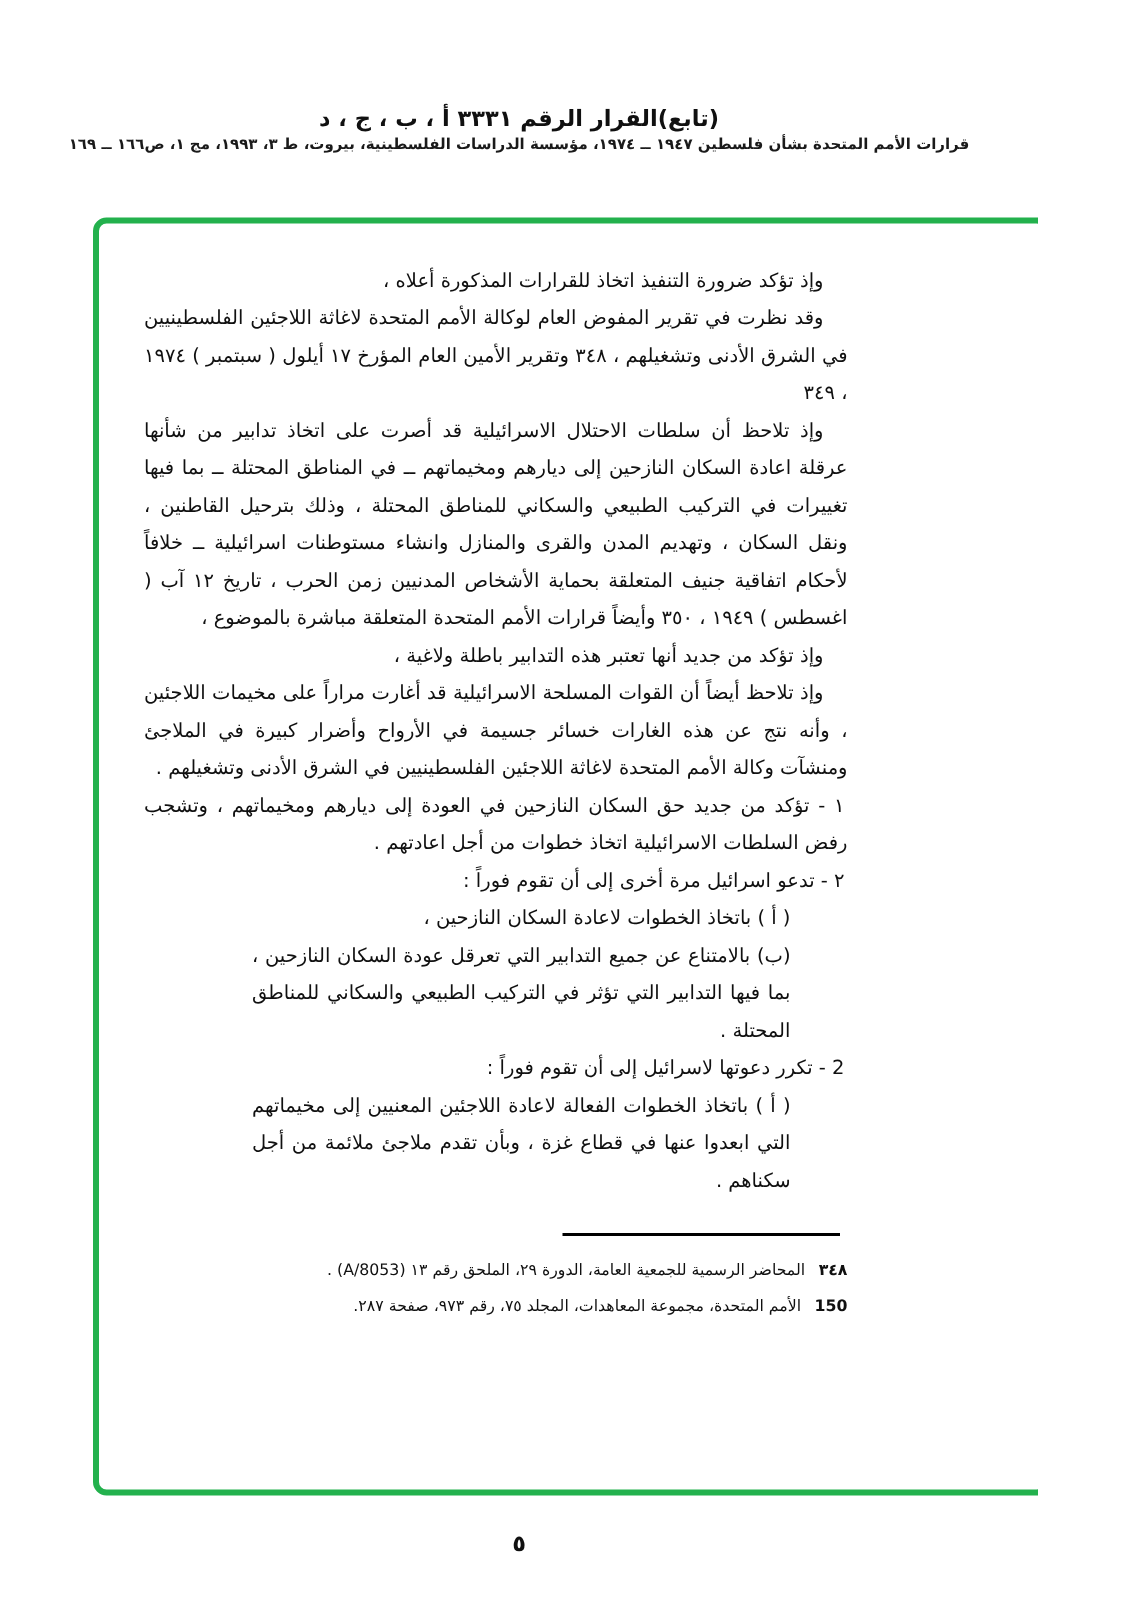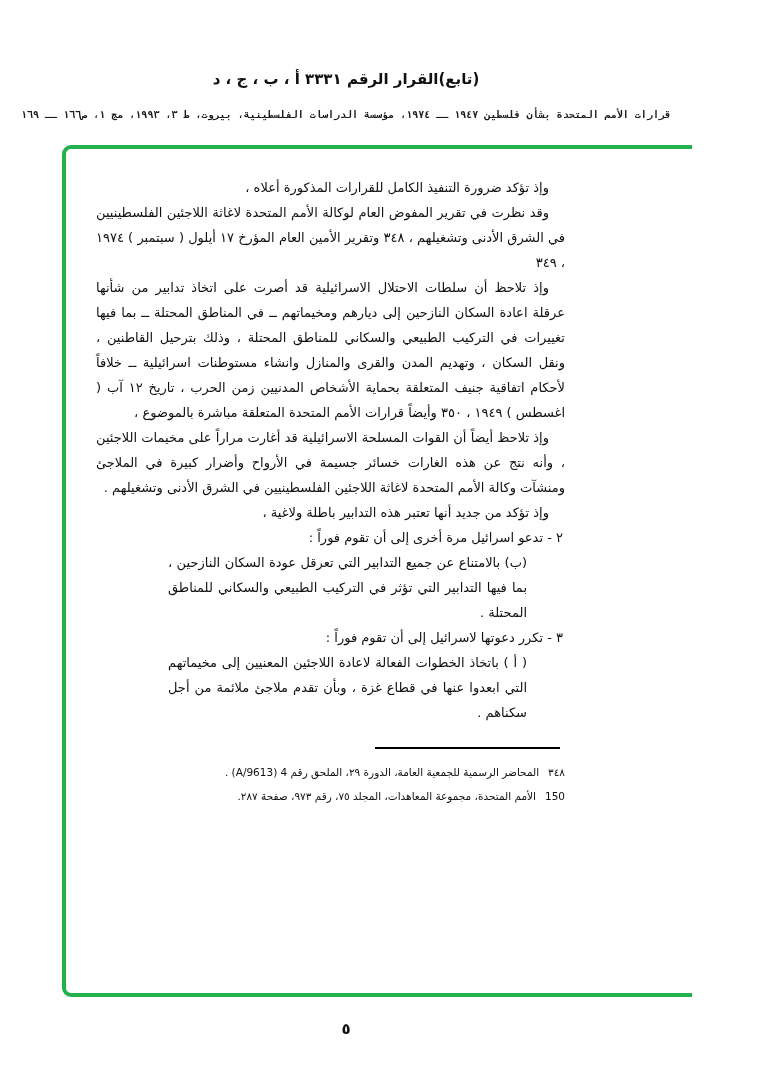--- a/index.html
+++ b/index.html
@@ -19,25 +19,24 @@
     left: 0; right: 0;
     text-align: center;
     direction: rtl;
   }
   .doc-title {
     font-size: 15px;
     font-weight: bold;
     letter-spacing: 0.2px;
   }
   .doc-source {
-    margin-top: 21px;
+    margin-top: 3px;
     font-size: 10px;
     font-weight: bold;
     color: #1a1a1a;
-    font-family: Liberation Mono, monospace;
   }
   .green-box {
     position: absolute;
     left: 62px;
     top: 145px;
     width: 638px;
     height: 852px;
     border: 4px solid #23b14d;
     border-radius: 9px;
     overflow: hidden;
@@ -70,21 +69,21 @@
     margin: 22px 5px 12px auto; 
   }
   .footnotes {
     direction: rtl;
     font-size: 10.5px;
     line-height: 22px;
     text-align: right;
   }
   .fn { margin: 0 0 2px 0; }
   .fn-num {
-    font-weight: normal;
+    font-weight: bold;
     margin-left: 9px;
   }
   .fn-text { font-weight: normal; }
   .page-number {
     position: absolute;
     top: 1020px;
     left: 0; right: 0;
     text-align: center;
     font-size: 15px;
     font-weight: bold;
@@ -96,44 +95,46 @@
 <div class="page">
 
   <div class="header">
     <div class="doc-title">(تابع)القرار الرقم ٣٣٣١ أ ، ب ، ج ، د</div>
     <div class="doc-source">قرارات الأمم المتحدة بشأن فلسطين ١٩٤٧ ــ ١٩٧٤، مؤسسة الدراسات الفلسطينية، بيروت، ط ٣، ١٩٩٣، مج ١، ص١٦٦ ــ ١٦٩</div>
   </div>
 
   <div class="green-box">
     <div class="content">
 
-      <p class="para"><span class="lead">وإذ تؤكد</span><span class="rest"> ضرورة التنفيذ الكامل للقرارات المذكورة أعلاه ،</span></p>
+      <p class="para"><span class="lead">وإذ تؤكد</span><span class="rest"> ضرورة التنفيذ اتخاذ للقرارات المذكورة أعلاه ،</span></p>
 
       <p class="para"><span class="lead">وقد نظرت</span><span class="rest"> في تقرير المفوض العام لوكالة الأمم المتحدة لاغاثة اللاجئين الفلسطينيين في الشرق الأدنى وتشغيلهم ، ٣٤٨ وتقرير الأمين العام المؤرخ ١٧ أيلول ( سبتمبر ) ١٩٧٤ ، ٣٤٩</span></p>
 
       <p class="para"><span class="lead">وإذ تلاحظ</span><span class="rest"> أن سلطات الاحتلال الاسرائيلية قد أصرت على اتخاذ تدابير من شأنها عرقلة اعادة السكان النازحين إلى ديارهم ومخيماتهم ــ في المناطق المحتلة ــ بما فيها تغييرات في التركيب الطبيعي والسكاني للمناطق المحتلة ، وذلك بترحيل القاطنين ، ونقل السكان ، وتهديم المدن والقرى والمنازل وانشاء مستوطنات اسرائيلية ــ خلافاً لأحكام اتفاقية جنيف المتعلقة بحماية الأشخاص المدنيين زمن الحرب ، تاريخ ١٢ آب ( اغسطس ) ١٩٤٩ ، ٣٥٠ وأيضاً قرارات الأمم المتحدة المتعلقة مباشرة بالموضوع ،</span></p>
 
+      <p class="para"><span class="lead">وإذ تؤكد من جديد</span><span class="rest"> أنها تعتبر هذه التدابير باطلة ولاغية ،</span></p>
+
       <p class="para"><span class="lead">وإذ تلاحظ أيضاً</span><span class="rest"> أن القوات المسلحة الاسرائيلية قد أغارت مراراً على مخيمات اللاجئين ، وأنه نتج عن هذه الغارات خسائر جسيمة في الأرواح وأضرار كبيرة في الملاجئ ومنشآت وكالة الأمم المتحدة لاغاثة اللاجئين الفلسطينيين في الشرق الأدنى وتشغيلهم .</span></p>
 
-      <p class="para"><span class="lead">وإذ تؤكد من جديد</span><span class="rest"> أنها تعتبر هذه التدابير باطلة ولاغية ،</span></p>
-
+      <p class="para item"><span class="lead">١ - تؤكد من جديد</span><span class="rest"> حق السكان النازحين في العودة إلى ديارهم ومخيماتهم ، وتشجب رفض السلطات الاسرائيلية اتخاذ خطوات من أجل اعادتهم .</span></p>
 
       <p class="para item"><span class="lead">٢ - تدعو</span><span class="rest"> اسرائيل مرة أخرى إلى أن تقوم فوراً :</span></p>
 
+      <p class="para sub"><span class="lead"></span><span class="rest">( أ ) باتخاذ الخطوات لاعادة السكان النازحين ،</span></p>
 
       <p class="para sub"><span class="lead"></span><span class="rest">(ب) بالامتناع عن جميع التدابير التي تعرقل عودة السكان النازحين ، بما فيها التدابير التي تؤثر في التركيب الطبيعي والسكاني للمناطق المحتلة .</span></p>
 
-      <p class="para item"><span class="lead">٣ - تكرر دعوتها</span><span class="rest"> لاسرائيل إلى أن تقوم فوراً :</span></p>
+      <p class="para item"><span class="lead">2 - تكرر دعوتها</span><span class="rest"> لاسرائيل إلى أن تقوم فوراً :</span></p>
 
       <p class="para sub"><span class="lead"></span><span class="rest">( أ ) باتخاذ الخطوات الفعالة لاعادة اللاجئين المعنيين إلى مخيماتهم التي ابعدوا عنها في قطاع غزة ، وبأن تقدم ملاجئ ملائمة من أجل سكناهم .</span></p>
 
       <div class="fn-divider"></div>
 
       <div class="footnotes">
-        <div class="fn"><span class="fn-num">٣٤٨</span><span class="fn-text">المحاضر الرسمية للجمعية العامة، الدورة ٢٩، الملحق رقم 4 (A/9613) .</span></div>
+        <div class="fn"><span class="fn-num">٣٤٨</span><span class="fn-text">المحاضر الرسمية للجمعية العامة، الدورة ٢٩، الملحق رقم ١٣ (A/8053) .</span></div>
         <div class="fn"><span class="fn-num">150</span><span class="fn-text">الأمم المتحدة، مجموعة المعاهدات، المجلد ٧٥، رقم ٩٧٣، صفحة ٢٨٧.</span></div>
       </div>
 
     </div>
   </div>
 
   <div class="page-number">٥</div>
 
 </div>
 

